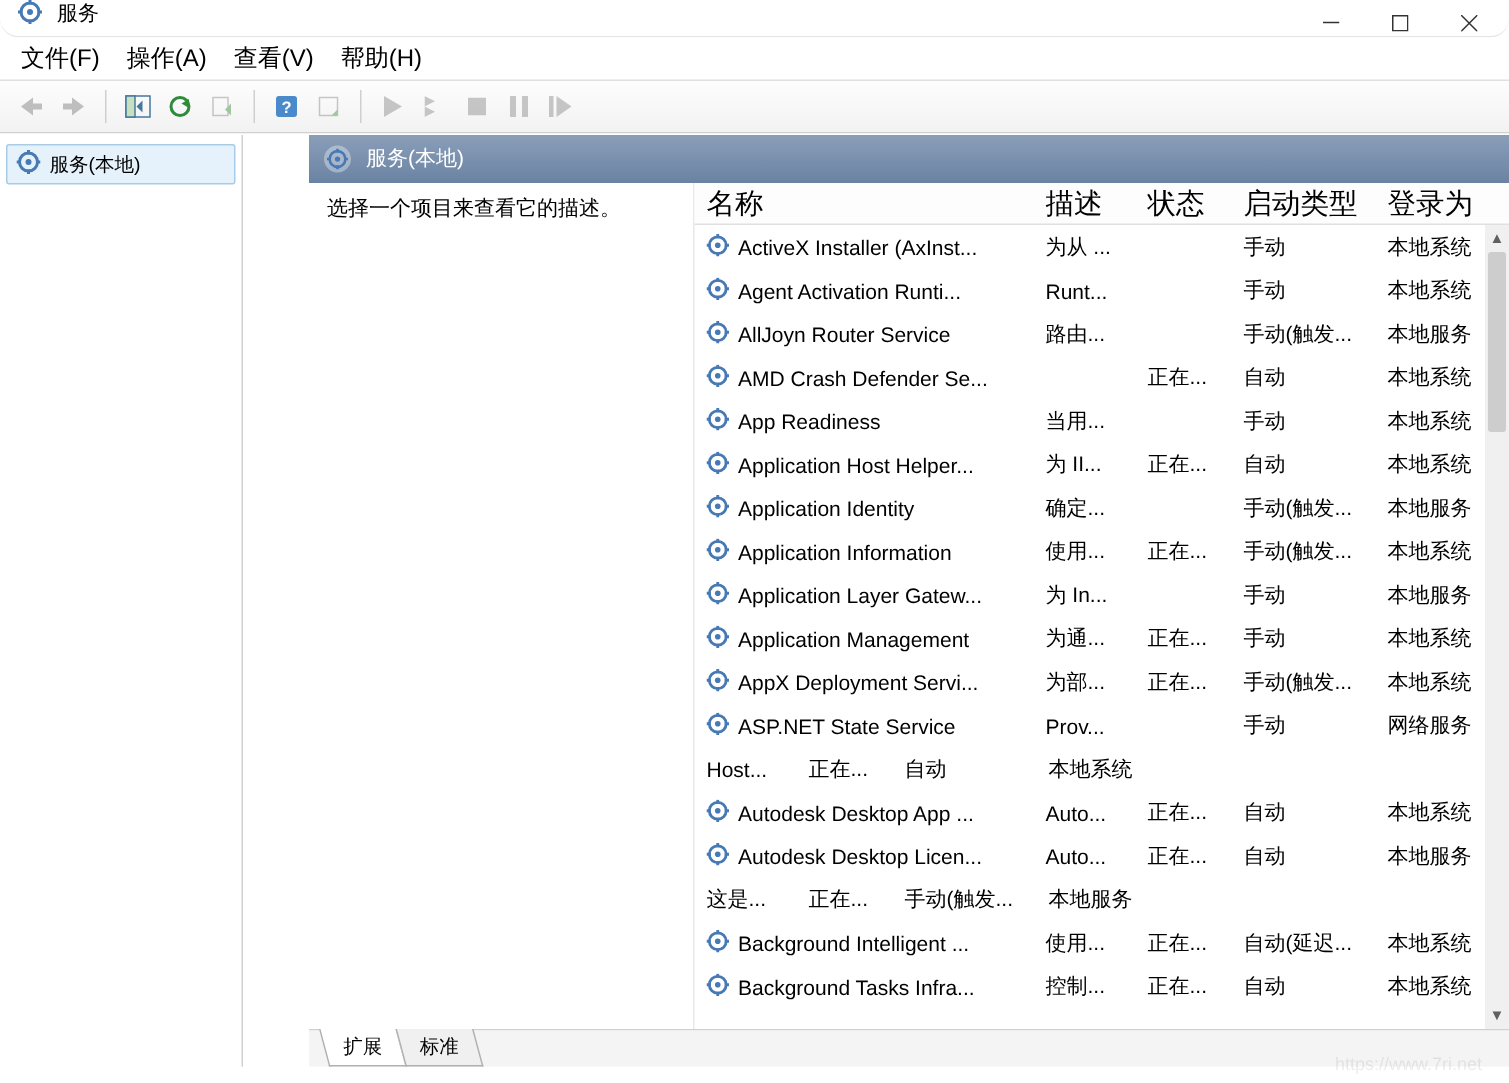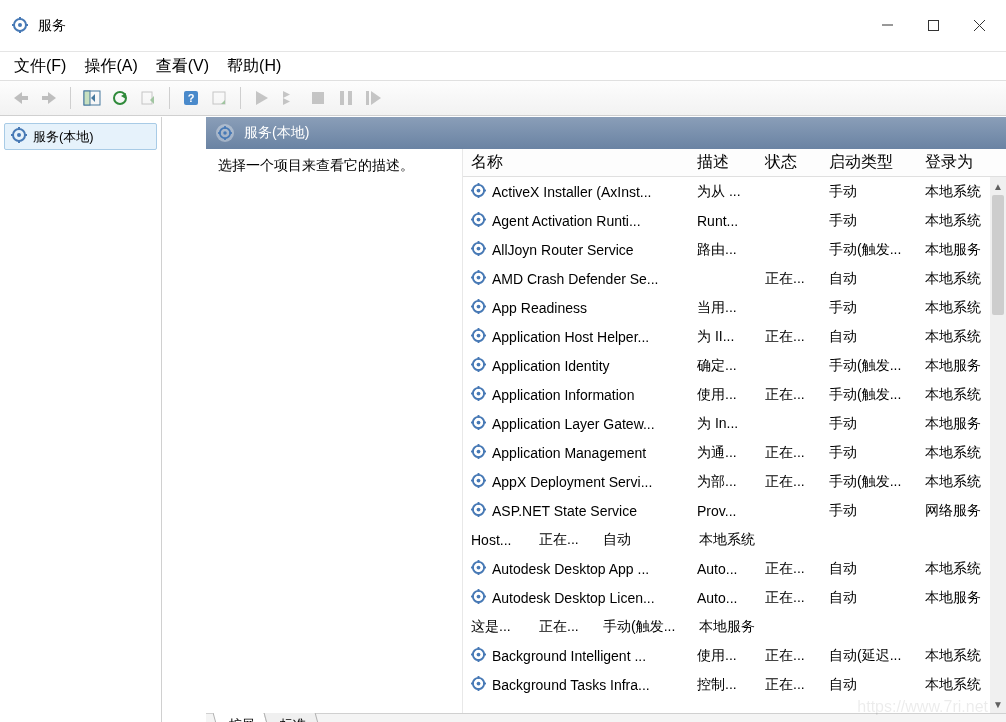--- a/index.html
+++ b/index.html
@@ -6,25 +6,25 @@
     body {
       font-family: "Microsoft YaHei", "Segoe UI", sans-serif;
       font-size: 13px;
       background: #ffffff;
       overflow: hidden;
       width: 1006px;
       height: 722px;
     }
     
     .titlebar {
-      height: 52px;
-      display: flex;
-      align-items: center;
+      height: 25px;
+      display: flex;
       padding: 0 4px 0 12px;
       border-bottom: 1px solid #e5e5e5;
+      border-radius: 14px;
     }
     .titlebar .icon { width: 18px; height: 18px; margin-right: 8px; }
     .titlebar .title { flex: 1; font-size: 14px; }
     .titlebar .controls { display: flex; }
     .titlebar .ctl {
       width: 46px; height: 30px;
       display: flex; align-items: center; justify-content: center;
       font-family: "Segoe UI", sans-serif;
     }
     
@@ -112,21 +112,21 @@
       position: relative;
       display: flex;
       flex-direction: column;
       border-left: 1px solid #e8e8e8;
     }
     .list-header {
       display: flex;
       height: 28px;
       align-items: center;
       border-bottom: 1px solid #e0e0e0;
-      font-size: 16px;
+      font-size: 19px;
       background: #fdfdfd;
     }
     .list-header .col { padding: 0 8px; }
     .list-rows {
       flex: 1;
       overflow-y: hidden;
     }
     .row {
       display: flex;
       height: 29px;
@@ -179,21 +179,21 @@
       left: 2px; right: 2px;
       top: 18px;
       height: 120px;
       background: #cdcdcd;
       border-radius: 2px;
     }
     .watermark {
       position: absolute;
       right: 18px; bottom: 6px;
       color: rgba(0,0,0,.08);
-      font-size: 16px;
+      font-size: 12px;
       pointer-events: none;
     }
   </style>
 </head>
 <body>
 
 <svg width="0" height="0" style="position:absolute">
   <defs>
     <g id="gear-icon">
       <circle cx="8" cy="8" r="6" fill="none" stroke="#4779b5" stroke-width="2"></circle>

